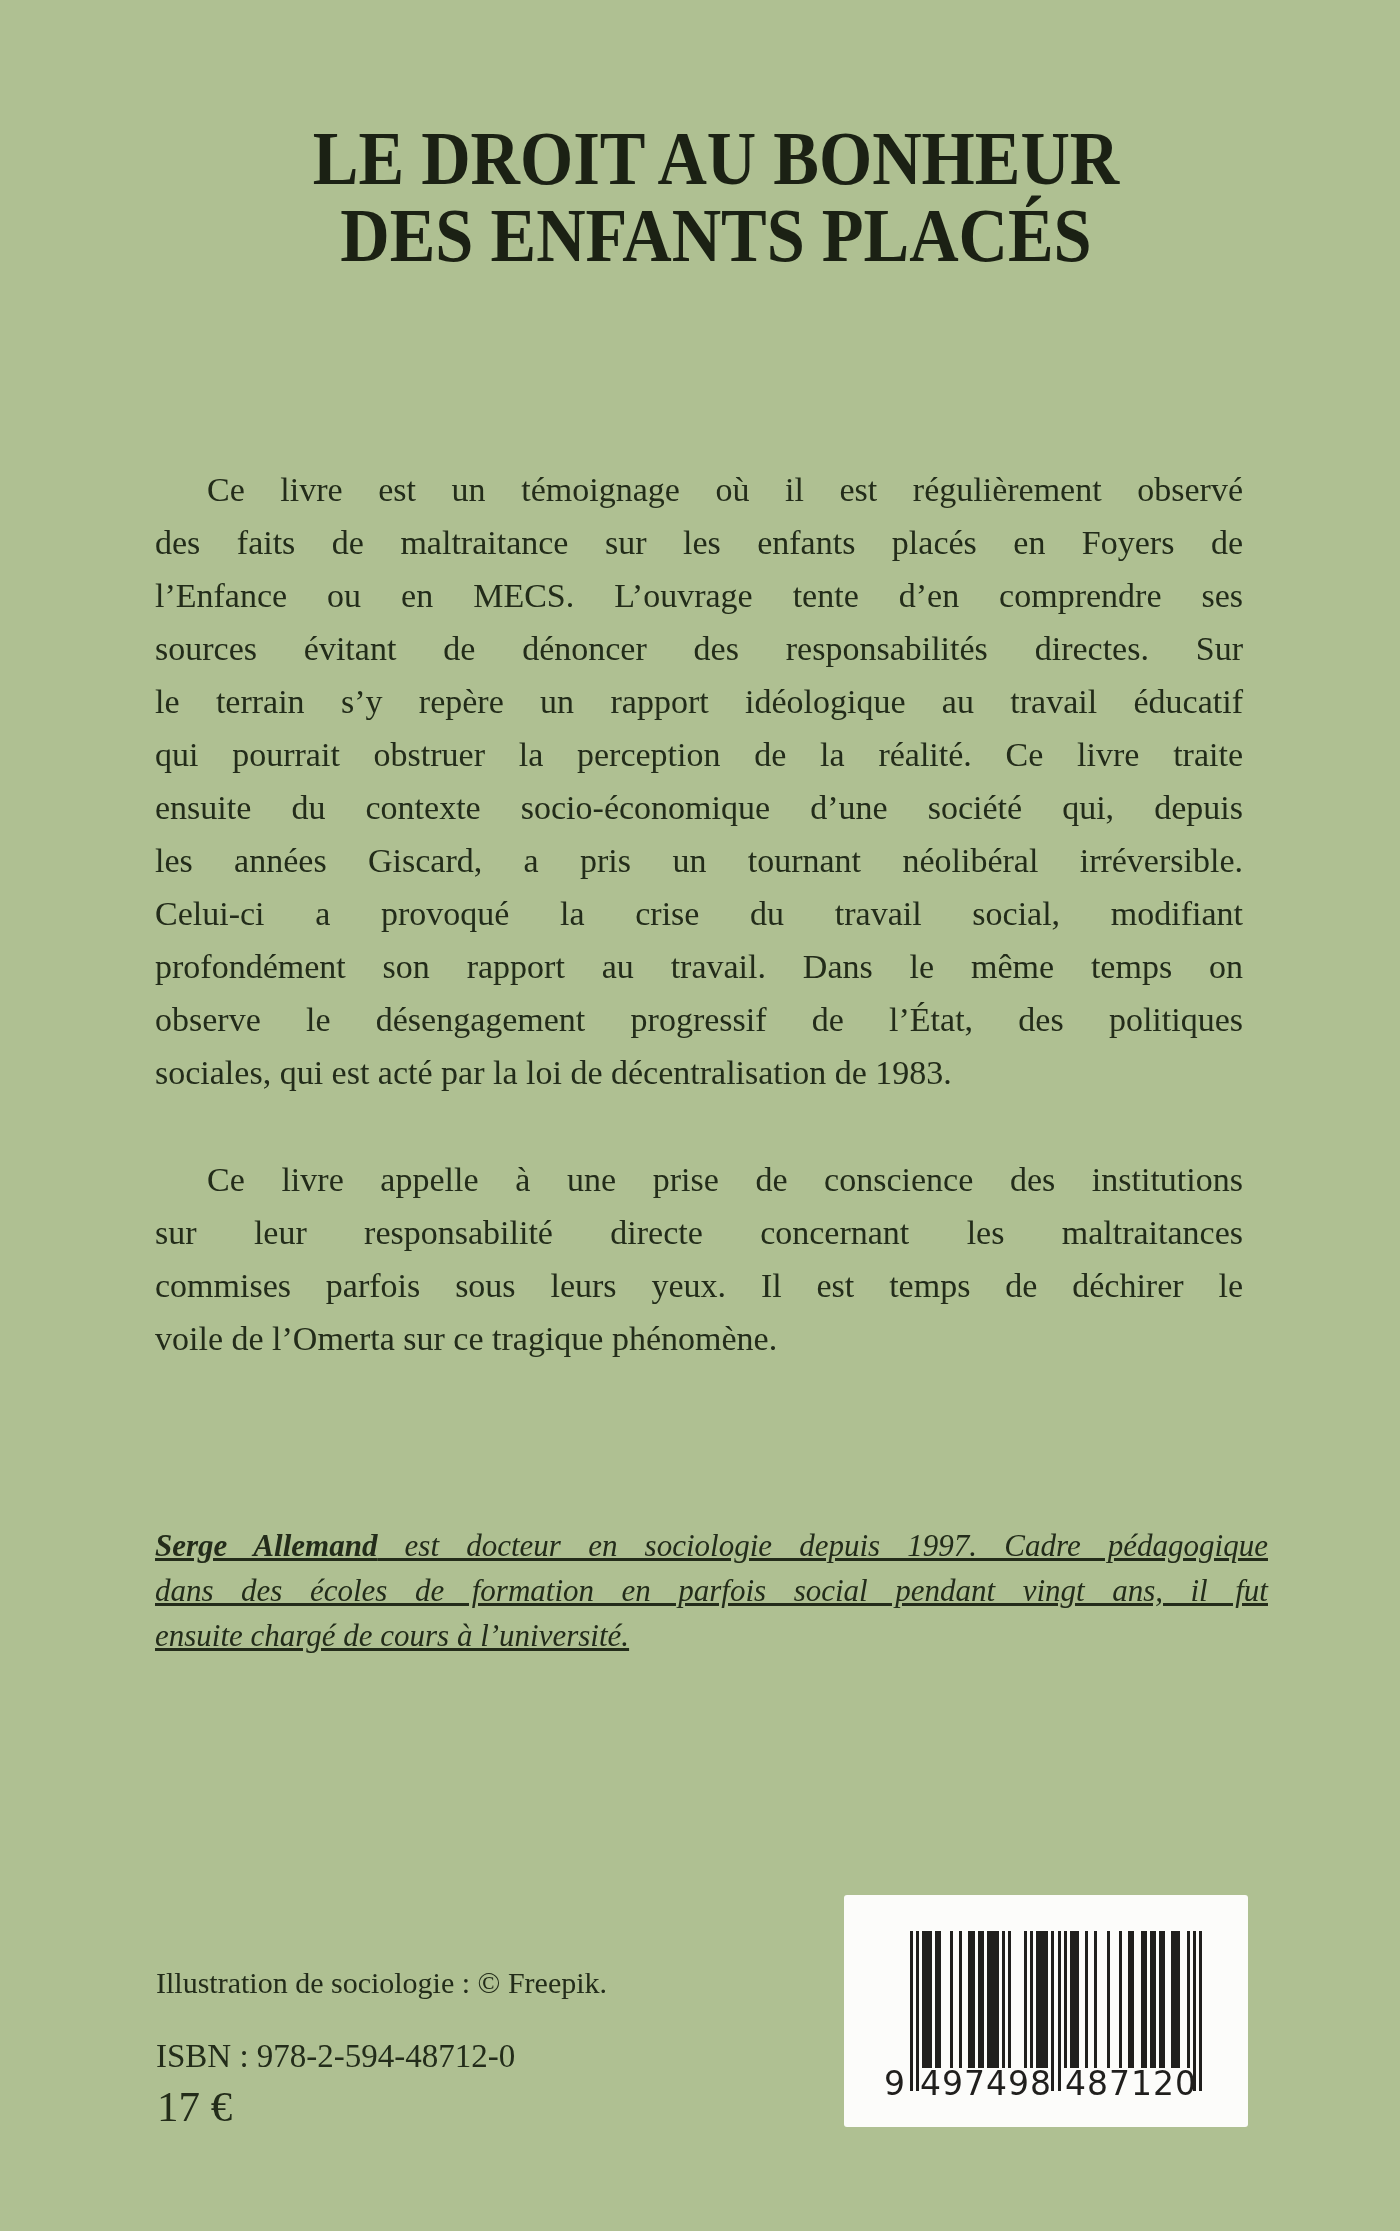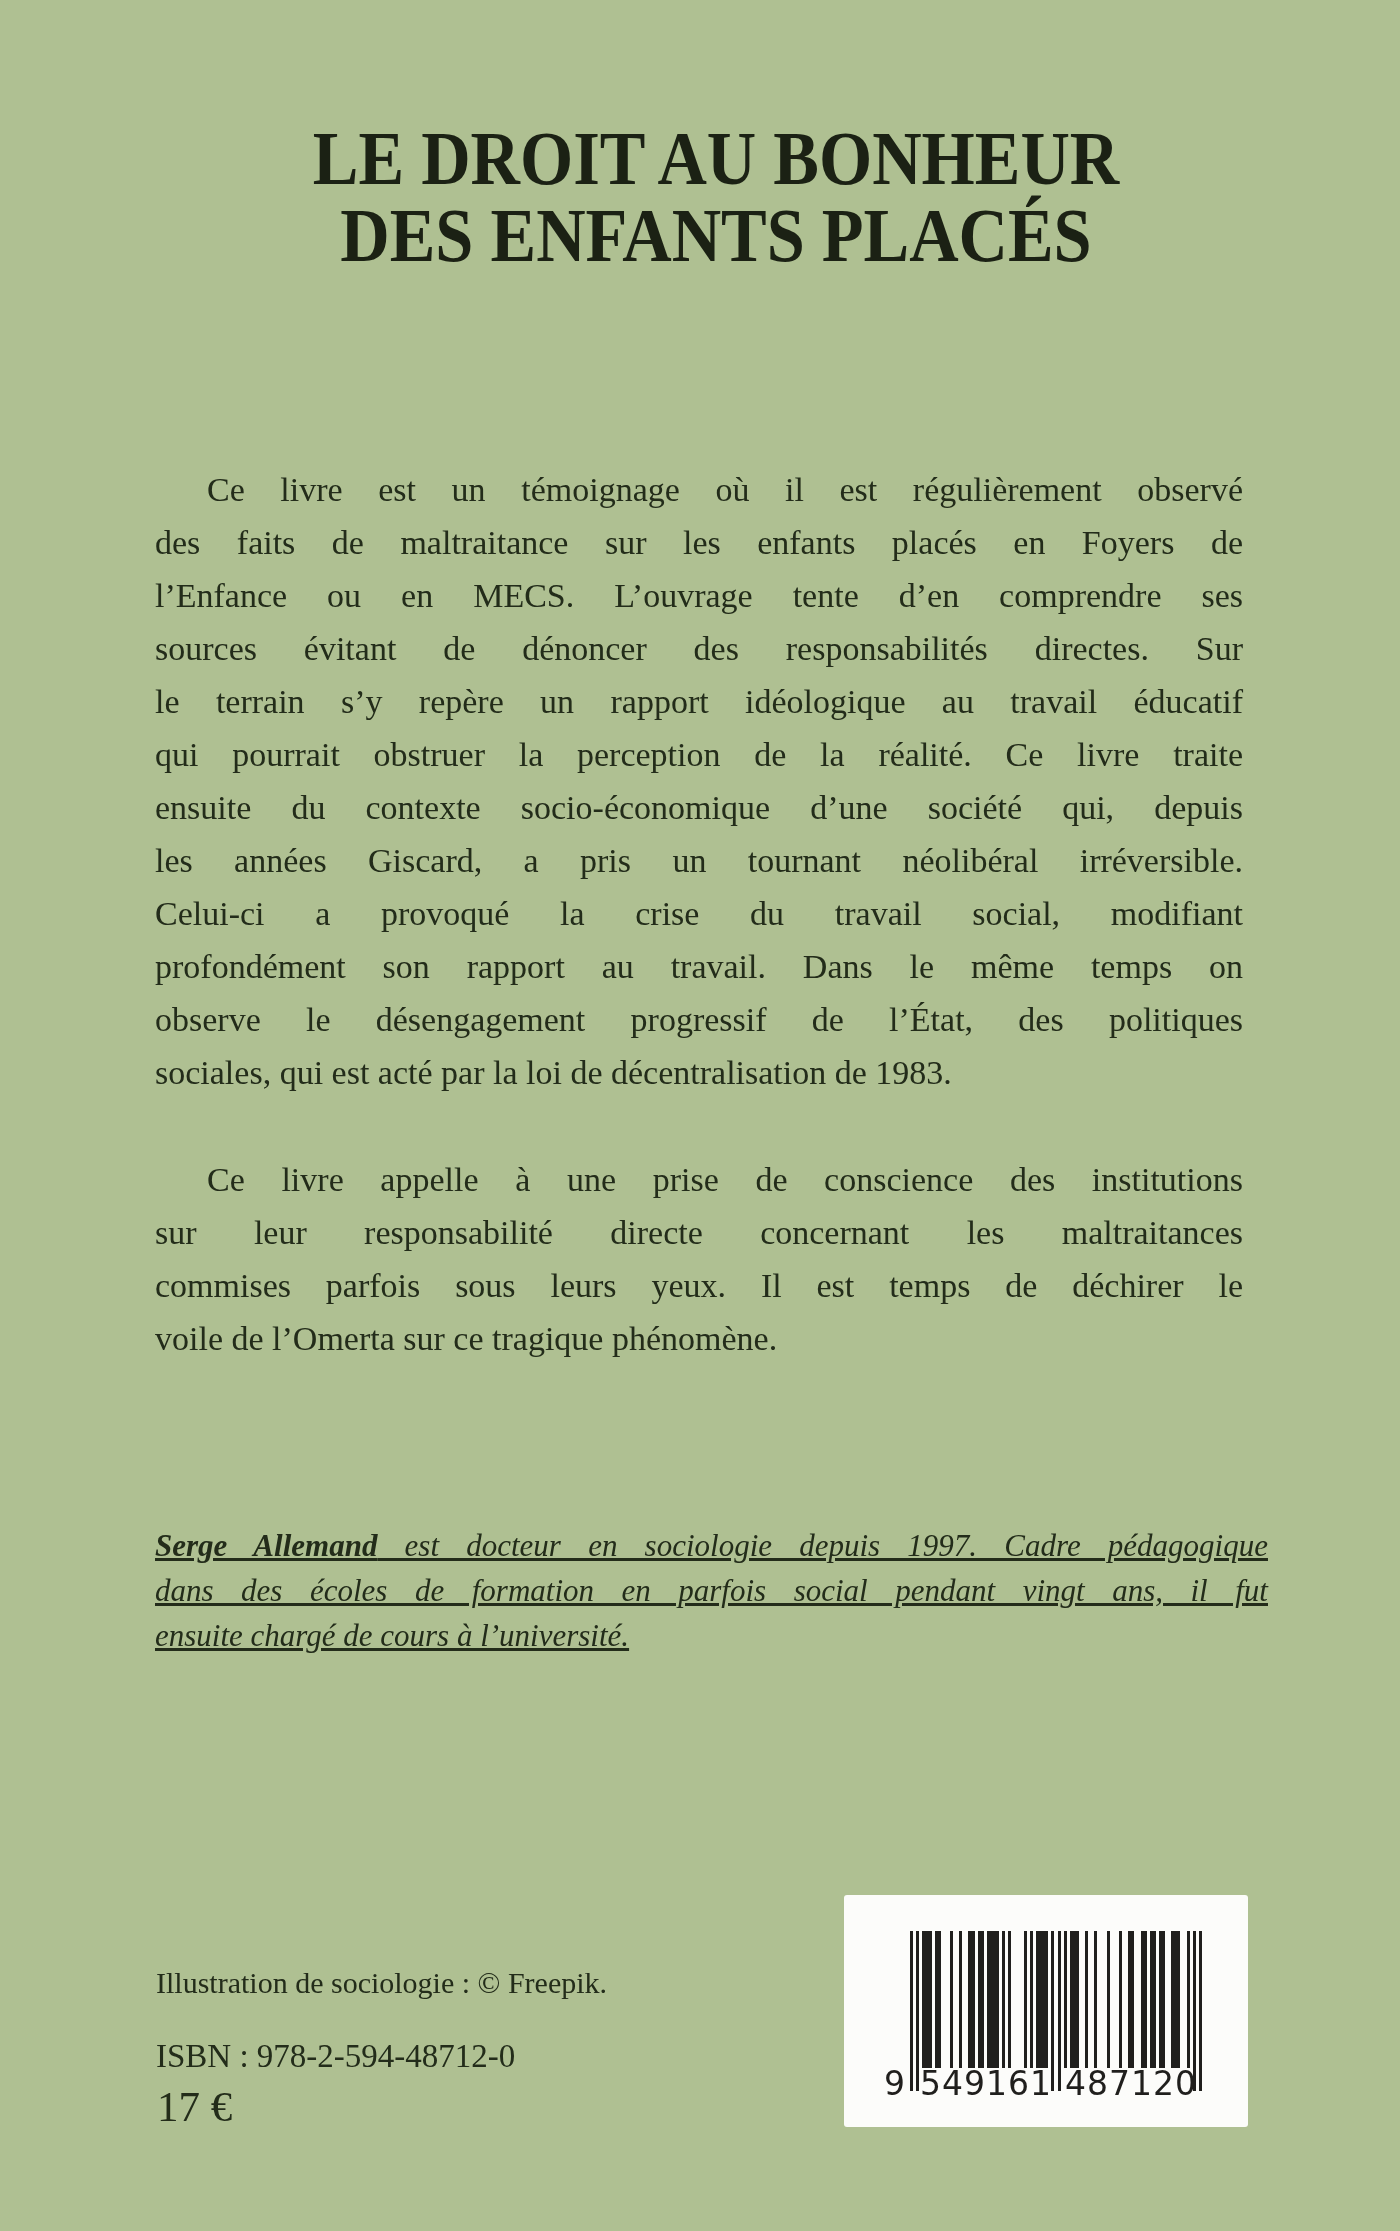--- a/index.html
+++ b/index.html
@@ -141,17 +141,17 @@
         <div class="bar" style="left: 218.232px; width: 6.14737px;"></div>
         <div class="bar" style="left: 230.526px; width: 6.14737px;"></div>
         <div class="bar" style="left: 239.747px; width: 6.14737px;"></div>
         <div class="bar" style="left: 248.968px; width: 6.14737px;"></div>
         <div class="bar" style="left: 261.263px; width: 9.22105px;"></div>
         <div class="bar" style="left: 276.632px; width: 3.07368px;"></div>
         <div class="bar guard" style="left: 282.779px; width: 3.07368px;"></div>
         <div class="bar guard" style="left: 288.926px; width: 3.07368px;"></div>
       </div>
     <span class="bc-digit bc-9">9</span>
-    <span class="bc-digit bc-g1">549161</span>
+    <span class="bc-digit bc-g1">497498</span>
     <span class="bc-digit bc-g2">487120</span>
   </div>
 
 </div>
 
 </body></html>

